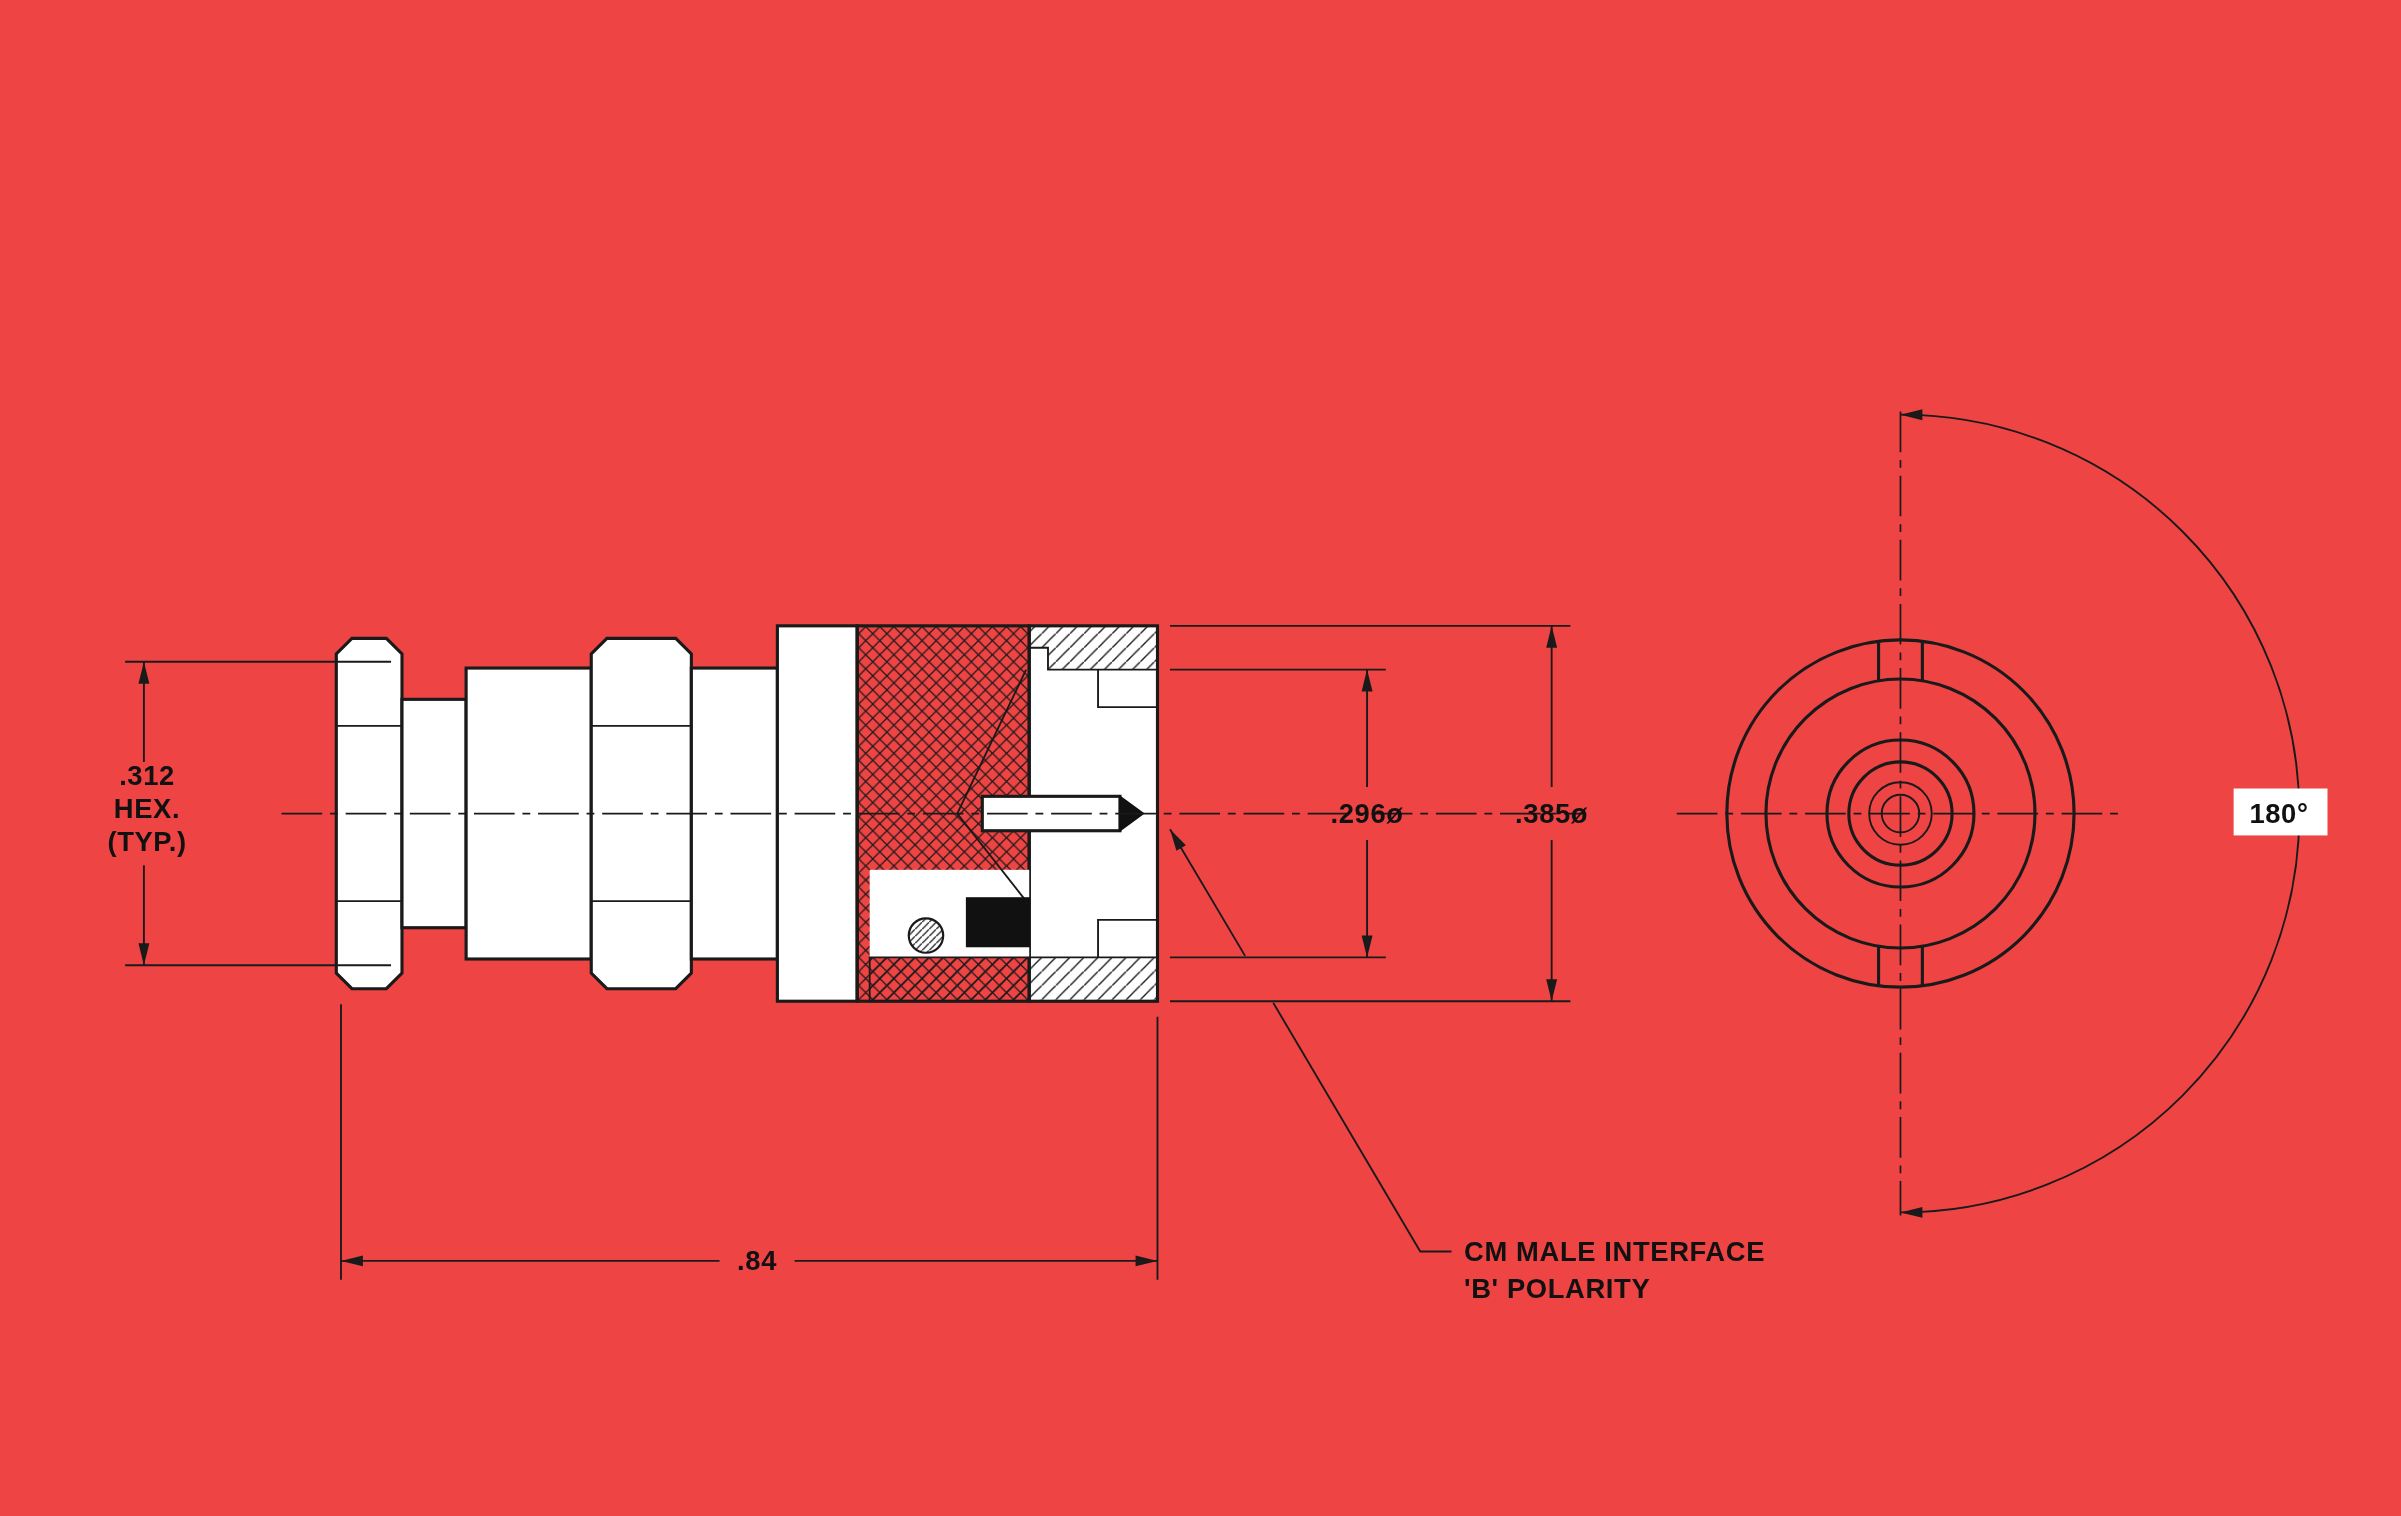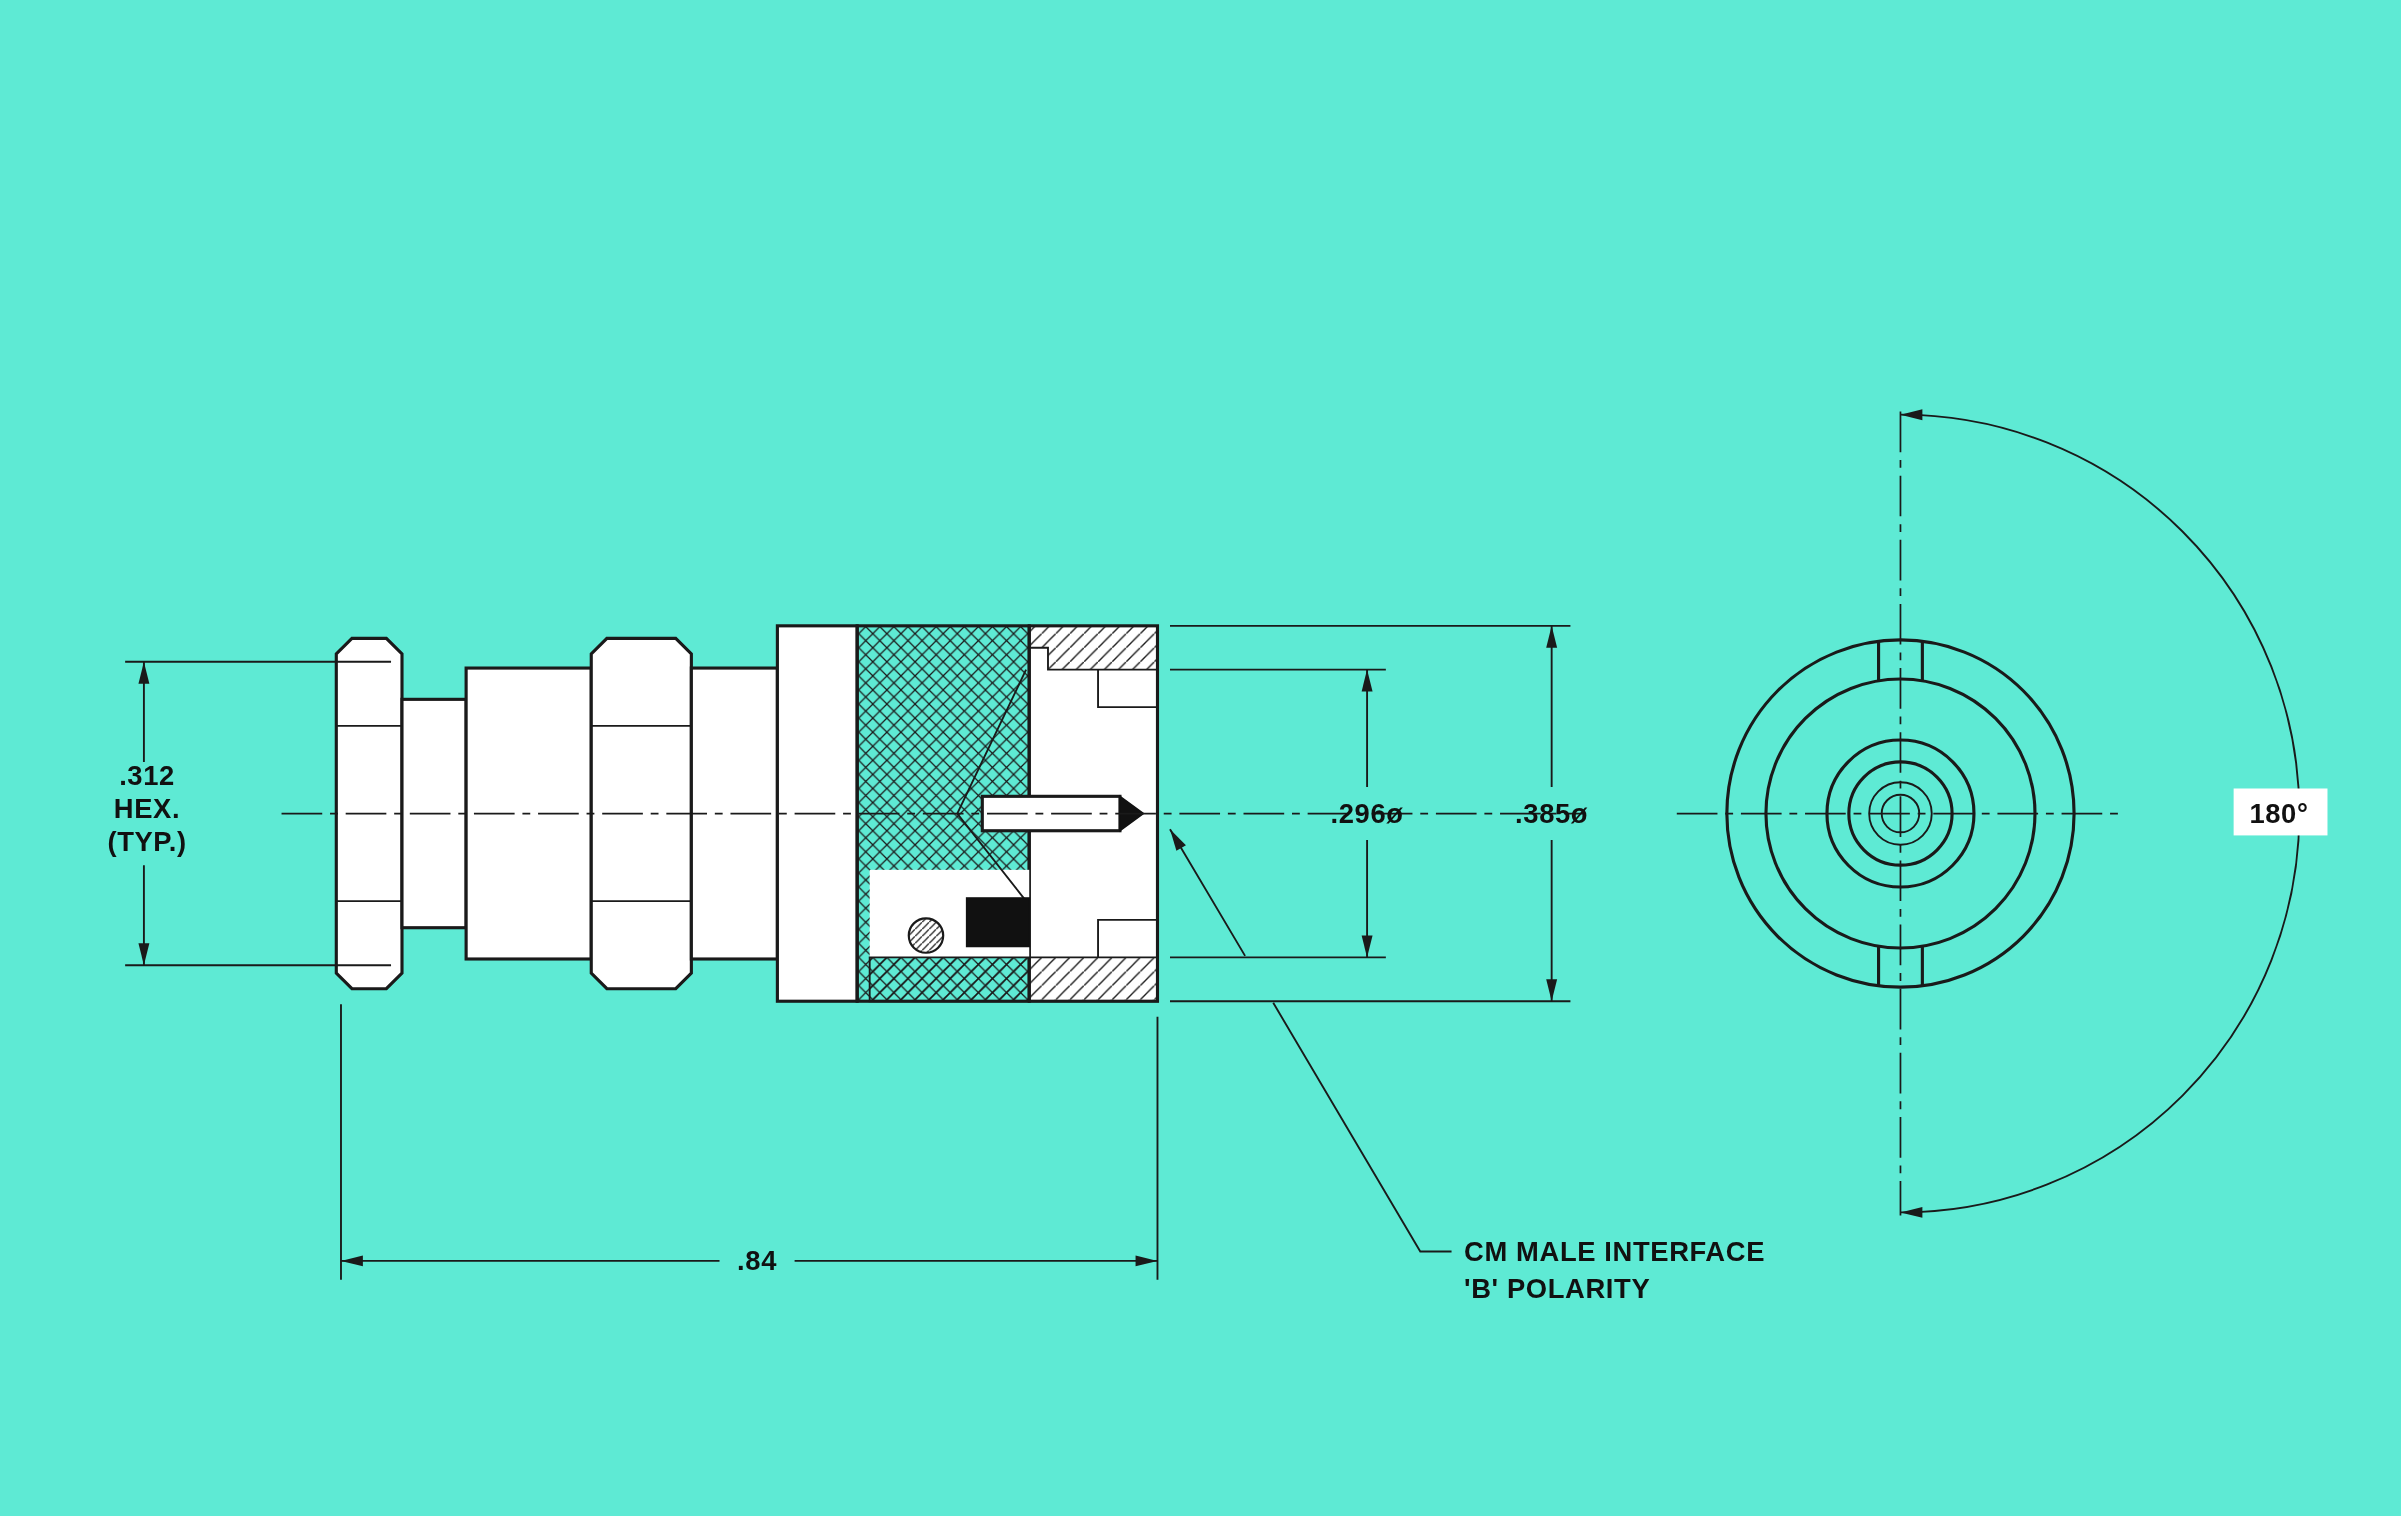--- a/index.html
+++ b/index.html
@@ -3,21 +3,21 @@
 <meta charset="utf-8">
 <style>
   html, body {
     margin: 0;
     padding: 0;
     background: #ffffff;
   }
   .stage {
     width: 100vw;
     height: 100vh;
-    background: #5eead4;
+    background: #ef4444;
   }
   svg { display: block; width: 100%; height: 100%; }
   text {
     font-family: "Liberation Sans", sans-serif;
     font-size: 17.5px;
     font-weight: 700;
     letter-spacing: 0.4px;
     fill: #111111;
   }
   .outline   { fill: #ffffff; stroke: #1a1a1a; stroke-width: 2; }

